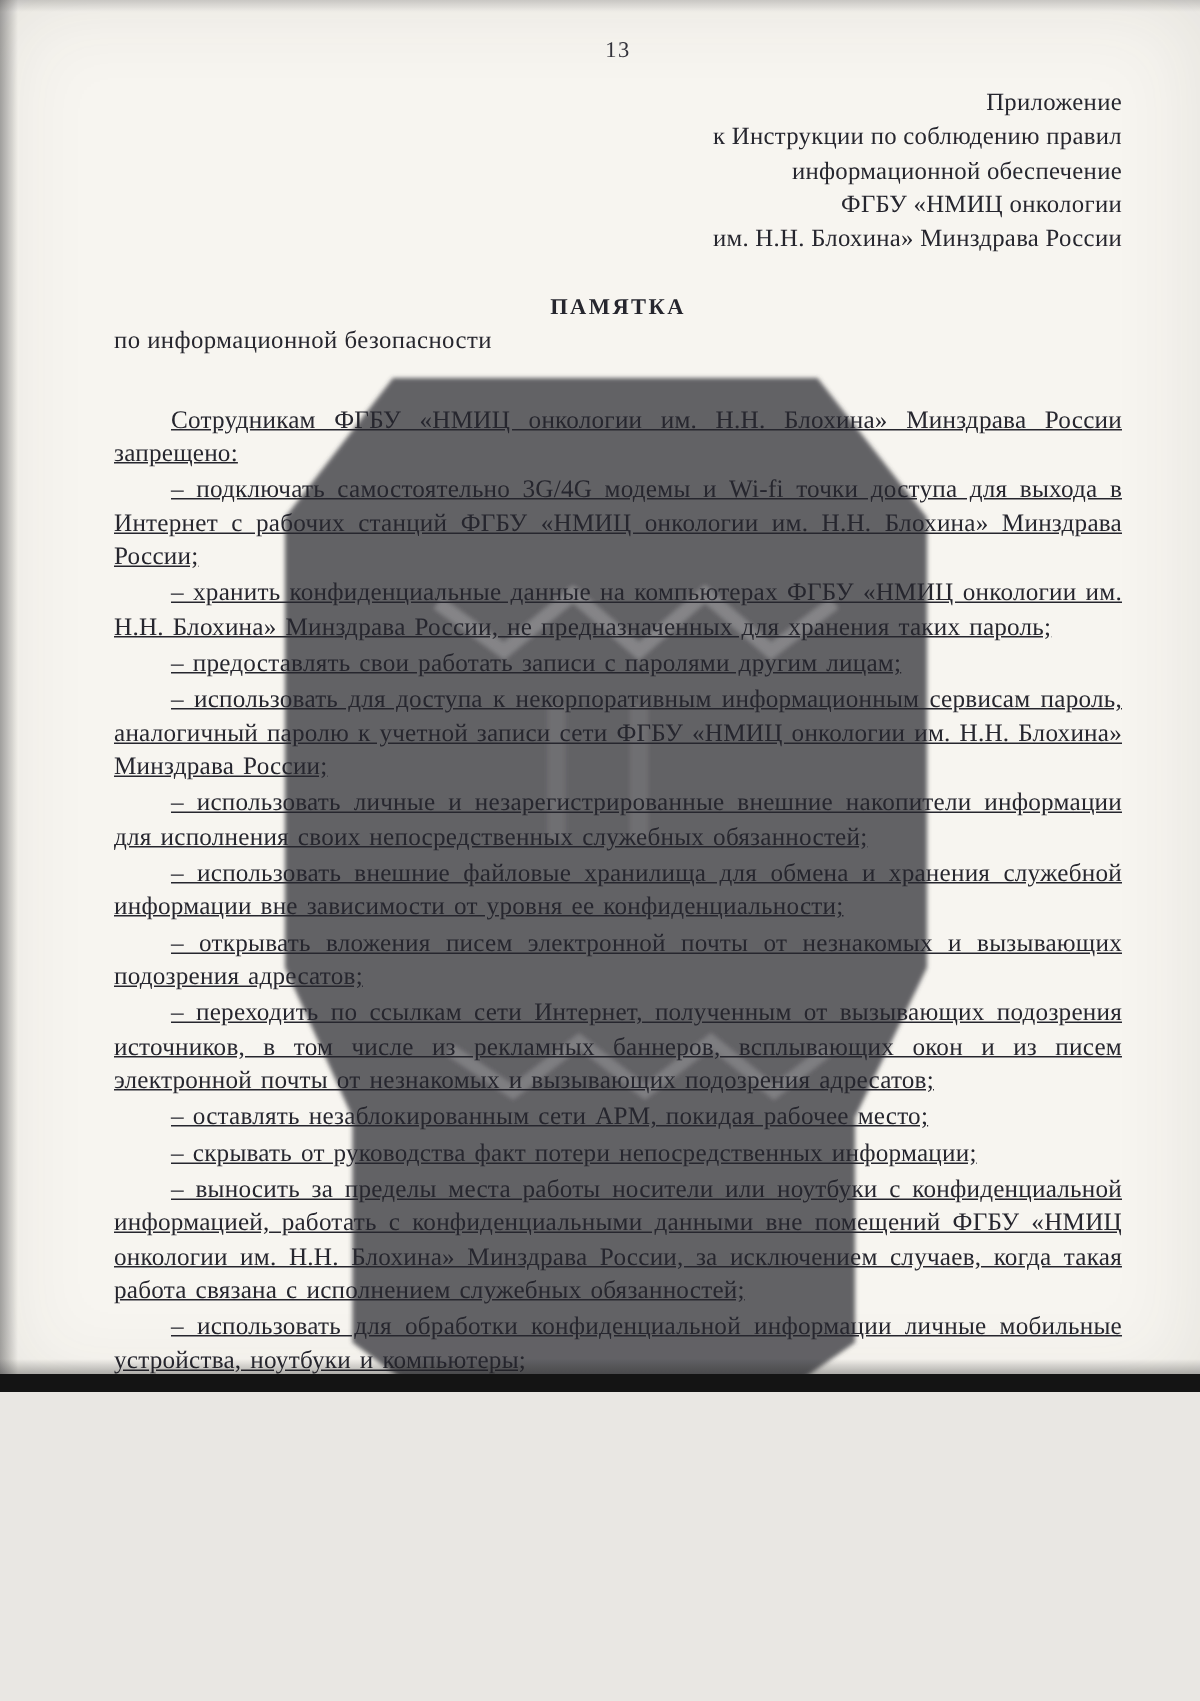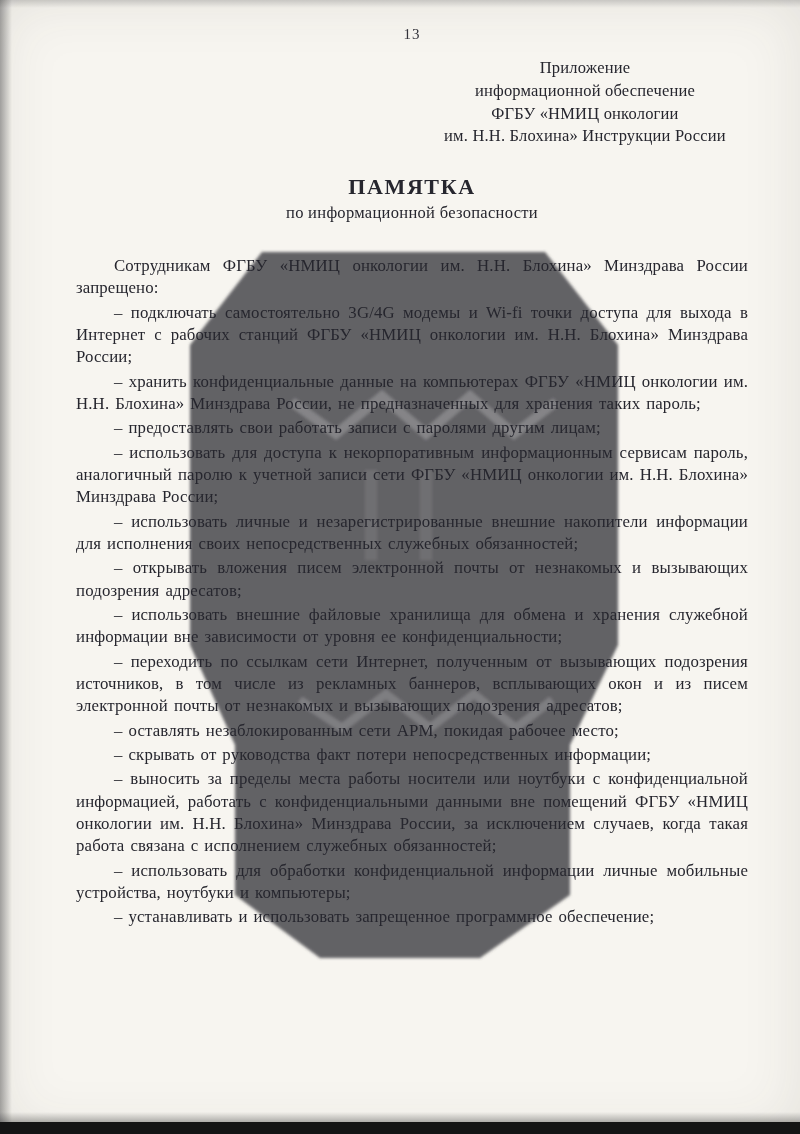--- a/index.html
+++ b/index.html
@@ -3,21 +3,21 @@
 <meta charset="utf-8">
 <style>
   html, body {
     margin: 0;
     padding: 0;
     background: #e9e7e3;
   }
   .page {
     position: relative;
     width: 800px;
-    height: 1134px;
+    height: 928px;
     margin: 0 auto;
     background: #f7f5f0;
     font-family: "Liberation Serif", serif;
     color: #26262e;
     overflow: hidden;
     box-shadow: inset 0 0 60px rgba(60,55,50,0.10);
   }
   
   .edge-left {
     position: absolute; left: 0; top: 0; bottom: 0; width: 12px;
@@ -52,49 +52,49 @@
   .pagenum {
     text-align: center;
     font-size: 15px;
     letter-spacing: 1px;
     margin-bottom: 14px;
     color: #33333b;
   }
   .appendix {
     width: 326px;
     margin-left: auto;
-    text-align: center;
+    text-align: right;
     font-size: 16.5px;
     line-height: 1.38;
     letter-spacing: 0.2px;
   }
   .doc-title {
     text-align: center;
     margin-top: 26px;
-    font-size: 22px;
+    font-size: 15px;
     font-weight: bold;
     letter-spacing: 1.6px;
   }
   .doc-subtitle {
-    text-align: center;
     margin-top: 3px;
     font-size: 16.5px;
     letter-spacing: 0.3px;
   }
   .body {
     margin-top: 32px;
     font-size: 16.8px;
     line-height: 1.33;
     text-align: justify;
     letter-spacing: 0.15px;
     word-spacing: 1.6px;
   }
   .body p {
     margin: 0 0 2px 0;
     text-indent: 38px;
+    text-decoration: underline;
   }
 </style>
 </head>
 <body>
 
 <div class="page">
 
   <div class="watermark">
     <svg width="800" height="1134" viewBox="0 0 800 1134" xmlns="http://www.w3.org/2000/svg">
       <g filter="url(#soften)">
@@ -113,49 +113,50 @@
   </div>
 
   <div class="content">
 
     <div class="pagenum">13</div>
 
     <div class="appendix">
 
         <div>Приложение</div>
 
+        <div>к Инструкции по соблюдению правил</div>
 
         <div>информационной обеспечение</div>
 
         <div>ФГБУ «НМИЦ онкологии</div>
 
-        <div>им. Н.Н. Блохина» Инструкции России</div>
+        <div>им. Н.Н. Блохина» Минздрава России</div>
       </div>
 
     <div class="doc-title">ПАМЯТКА</div>
     <div class="doc-subtitle">по информационной безопасности</div>
 
     <div class="body">
       <p>Сотрудникам ФГБУ «НМИЦ онкологии им. Н.Н. Блохина» Минздрава России запрещено:</p>
       <div>
 
           <p>– подключать самостоятельно 3G/4G модемы и Wi-fi точки доступа для выхода в Интернет с рабочих станций ФГБУ «НМИЦ онкологии им. Н.Н. Блохина» Минздрава России;</p>
 
           <p>– хранить конфиденциальные данные на компьютерах ФГБУ «НМИЦ онкологии им. Н.Н. Блохина» Минздрава России, не предназначенных для хранения таких пароль;</p>
 
           <p>– предоставлять свои работать записи с паролями другим лицам;</p>
 
           <p>– использовать для доступа к некорпоративным информационным сервисам пароль, аналогичный паролю к учетной записи сети ФГБУ «НМИЦ онкологии им. Н.Н. Блохина» Минздрава России;</p>
 
           <p>– использовать личные и незарегистрированные внешние накопители информации для исполнения своих непосредственных служебных обязанностей;</p>
 
 
+          <p>– использовать внешние файловые хранилища для обмена и хранения служебной информации вне зависимости от уровня ее конфиденциальности;</p>
+
           <p>– открывать вложения писем электронной почты от незнакомых и вызывающих подозрения адресатов;</p>
-
-          <p>– использовать внешние файловые хранилища для обмена и хранения служебной информации вне зависимости от уровня ее конфиденциальности;</p>
 
           <p>– переходить по ссылкам сети Интернет, полученным от вызывающих подозрения источников, в том числе из рекламных баннеров, всплывающих окон и из писем электронной почты от незнакомых и вызывающих подозрения адресатов;</p>
 
           <p>– оставлять незаблокированным сети АРМ, покидая рабочее место;</p>
 
           <p>– скрывать от руководства факт потери непосредственных информации;</p>
 
           <p>– выносить за пределы места работы носители или ноутбуки с конфиденциальной информацией, работать с конфиденциальными данными вне помещений ФГБУ «НМИЦ онкологии им. Н.Н. Блохина» Минздрава России, за исключением случаев, когда такая работа связана с исполнением служебных обязанностей;</p>
 
           <p>– использовать для обработки конфиденциальной информации личные мобильные устройства, ноутбуки и компьютеры;</p>

